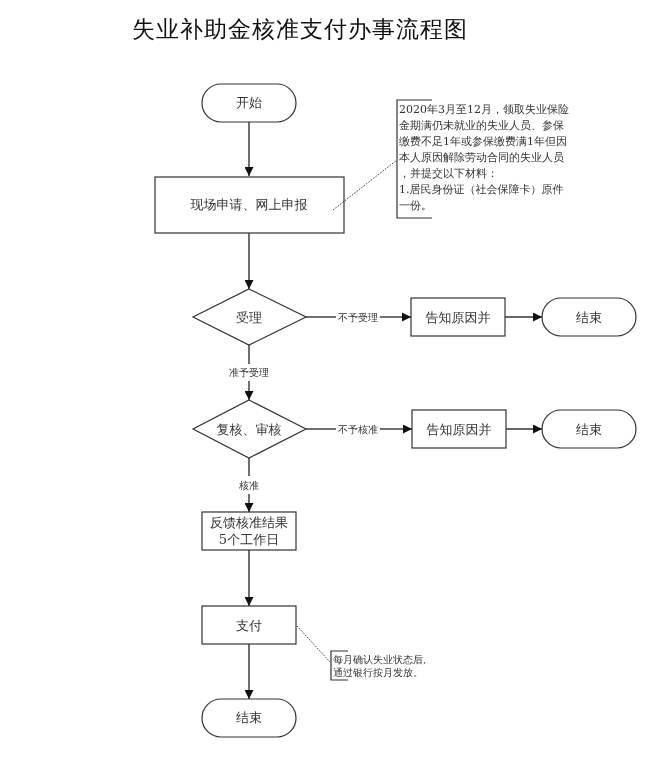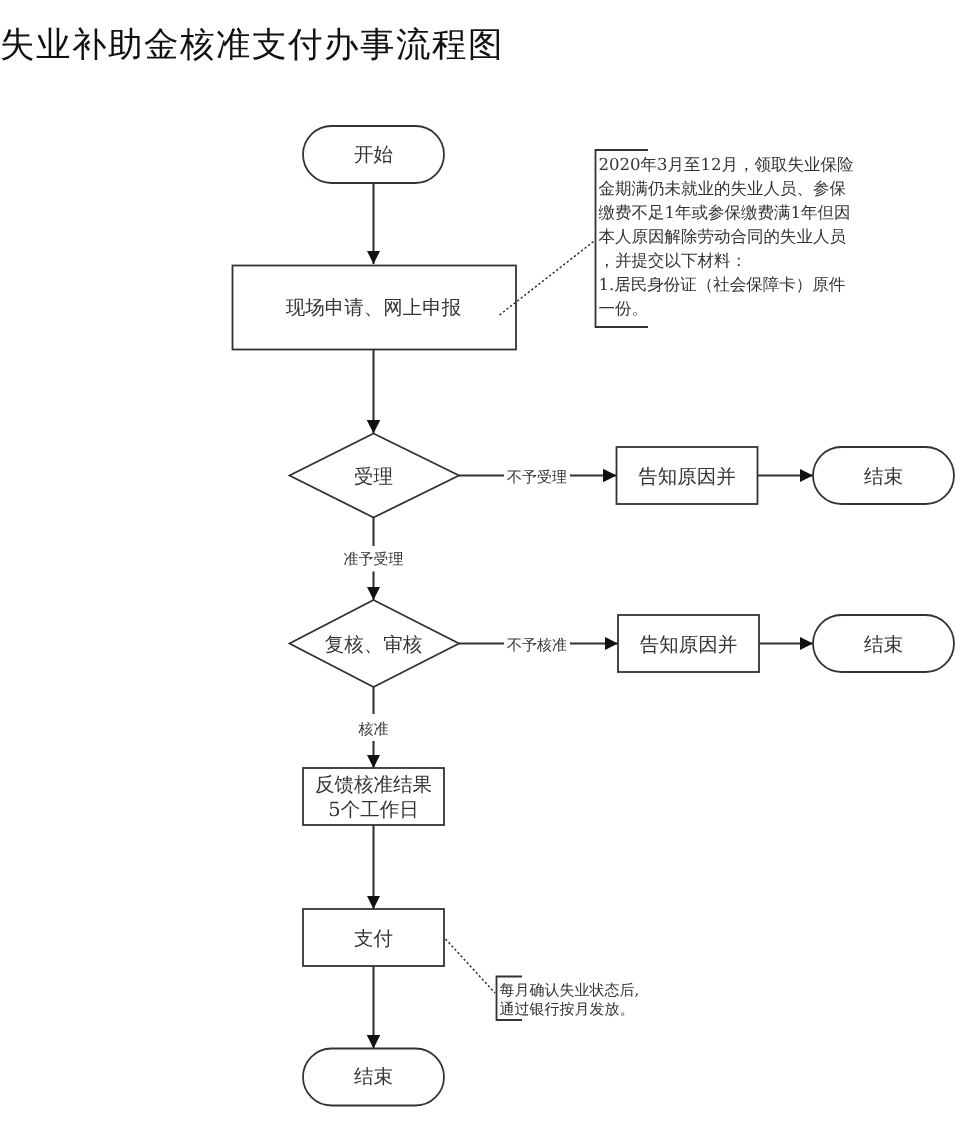--- a/index.html
+++ b/index.html
@@ -1,18 +1,18 @@
 <!DOCTYPE html>
 <html><head>
 <meta charset="utf-8">
 <style>
   html, body { margin: 0; padding: 0; background: #ffffff; }
   body { width: 646px; height: 759px; position: relative; overflow: hidden;
          font-family: "DejaVu Serif", "Liberation Serif", serif; color: #222; }
-  .title { position: absolute; left: 0; top: 14px; width: 600px; text-align: left;
+  .title { position: absolute; left: 0; top: 14px; width: 600px; text-align: center;
            font-family: "DejaVu Sans", "Liberation Sans", sans-serif; font-size: 23px;
            color: #111; letter-spacing: 1px; }
   svg { position: absolute; left: 0; top: 0; }
   svg text { font-family: "DejaVu Serif", "Liberation Serif", serif; fill: #333; }
   .node-text { font-size: 13px; }
   .edge-label { font-size: 10px; }
   .note-text { font-size: 11px; }
   .shape { fill: #fff; stroke: #333; stroke-width: 1.2; }
   .edge { stroke: #333; stroke-width: 1.4; fill: none; }
   .dotted { stroke: #333; stroke-width: 1; stroke-dasharray: 1.5 1.5; fill: none; }

